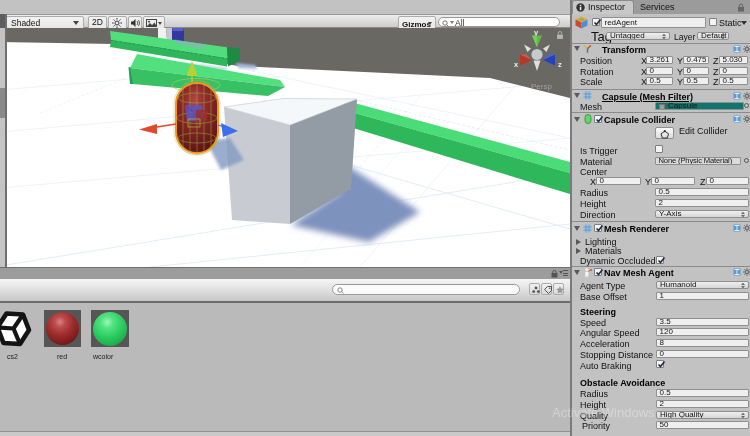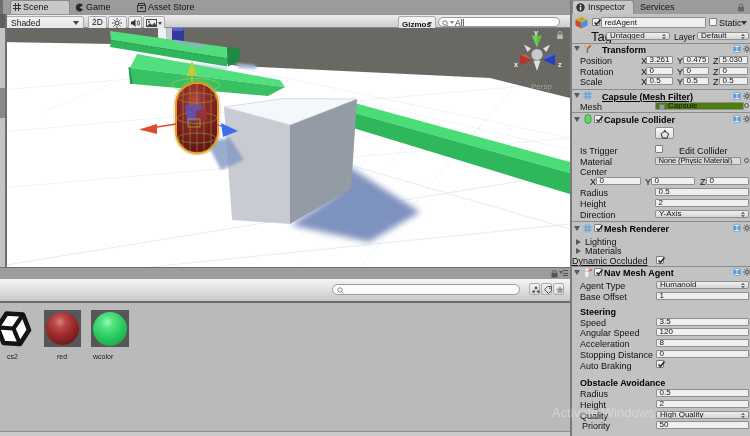--- a/index.html
+++ b/index.html
@@ -21,38 +21,20 @@
 .cb{width:8px;height:8px;background:#F4F4F4;border:1px solid #7E7E7E;border-radius:1px;}
 .lbl{font-size:9px;line-height:10px;white-space:nowrap;}
 .fold{width:0;height:0;border-left:3.5px solid transparent;border-right:3.5px solid transparent;border-top:5px solid #595959;}
 .foldr{width:0;height:0;border-top:3.5px solid transparent;border-bottom:3.5px solid transparent;border-left:5px solid #595959;}
 .sep{left:570px;width:180px;height:1px;background:#8B8B8B;}
 </style>
 </head>
 <body>
 <div id="root">
 
-  <div id="ltabs">
-    <div style="left:0;top:0;width:3px;height:14px;background:#6E6E6E;"></div>
-    <div class="tab-act" style="left:10px;top:0;width:60px;height:14px;"></div>
-    <svg style="left:13px;top:3px;" width="8" height="8" viewBox="0 0 8 8">
-        <path d="M2.5 0V8M5.5 0V8M0 2.5H8M0 5.5H8" stroke="#333" stroke-width="1" fill="none"></path>
-      </svg>
-    <div class="txt" style="left:23px;top:2px;">Scene</div>
-    <svg style="left:75px;top:3px;" width="9" height="9" viewBox="0 0 9 9">
-        <path d="M8 2.2A4 4 0 1 0 8 6.8L4.5 4.5Z" fill="#2A2A2A"></path>
-      </svg>
-    <div class="txt" style="left:86px;top:2px;">Game</div>
-    <svg style="left:137px;top:3px;" width="9" height="9" viewBox="0 0 9 9">
-        <rect x="0.5" y="2.5" width="8" height="6" fill="none" stroke="#333"></rect>
-        <rect x="1.5" y="0.5" width="6" height="2" fill="none" stroke="#333"></rect>
-        <rect x="3" y="4" width="3" height="1.5" fill="#333"></rect>
-      </svg>
-    <div class="txt" style="left:148px;top:2px;">Asset Store</div>
-  </div>
 
   <div id="stool">
     <div class="tbtn" style="left:4px;width:80px;">
         <span style="position:absolute;left:6px;top:1px;">Shaded</span>
       <span style="position:absolute;right:4px;top:4px;width:0;height:0;border-left:3px solid transparent;border-right:3px solid transparent;border-top:4px solid #444;"></span>
       </div>
     <div class="tbtn" style="left:88px;width:19px;text-align:center;">2D</div>
     <div class="tbtn" style="left:108px;width:19px;">
       <svg style="position:absolute;left:3px;top:1px;" width="10" height="10" viewBox="0 0 10 10">
           <circle cx="5" cy="5" r="2" fill="none" stroke="#333"></circle>
@@ -298,21 +280,21 @@
     <div class="lbl" style="left:149px;top:18px;">Static</div>
     <div style="left:171px;top:21px;width:0;height:0;border-left:3.5px solid transparent;border-right:3.5px solid transparent;border-top:4.5px solid #333;"></div>
 
     <div class="lbl" style="left:21px;top:32px;font-size:13px;">Tag</div>
     <div class="dd" style="left:36px;top:31.5px;width:64px;">Untagged<span class="dar">
           <svg width="4" height="5" viewBox="0 0 4 5">
             <path d="M0 1.8L2 0l2 1.8zM0 3.2L2 5l2-1.8z" fill="#444"></path>
           </svg>
         </span></div>
     <div class="lbl" style="left:104px;top:32px;font-size:8.5px;">Layer</div>
-    <div class="dd" style="left:127px;top:31.5px;width:52px;">Default<span class="dar">
+    <div class="dd" style="left:127px;top:31.5px;width:32px;">Default<span class="dar">
           <svg width="4" height="5" viewBox="0 0 4 5">
             <path d="M0 1.8L2 0l2 1.8zM0 3.2L2 5l2-1.8z" fill="#444"></path>
           </svg>
         </span></div>
     <div class="sep" style="left:0;top:43px;width:180px;"></div>
 
     <div class="fold" style="left:4px;top:46px;"></div>
     <svg style="left:13px;top:44px;" width="9" height="9" viewBox="0 0 9 9">
         <path d="M4.5 4.8L1.2 1.4" stroke="#B5C427" stroke-width="1.4"></path>
         <path d="M4.5 4.8L7.8 1.4" stroke="#D2402E" stroke-width="1.4"></path>
@@ -364,21 +346,21 @@
         <path d="M4 1v6M1.5 1.5h5M1.5 6.5h5" stroke="#FFF" stroke-width="0.8" fill="none"></path>
       </svg>
     <svg style="left:173px;top:92px;" width="8" height="8" viewBox="0 0 8 8">
         <circle cx="4" cy="4" r="2.3" fill="#6E6E6E"></circle>
         <circle cx="4" cy="4" r="1" fill="#C2C2C2"></circle>
         <g stroke="#6E6E6E" stroke-width="1">
           <path d="M4 0v2M4 6v2M0 4h2M6 4h2M1.2 1.2l1.3 1.3M5.5 5.5l1.3 1.3M6.8 1.2L5.5 2.5M2.5 5.5L1.2 6.8"></path>
         </g>
       </svg>
     <div class="lbl" style="left:10px;top:102px;">Mesh</div>
-    <div class="fld" style="left:85px;top:101.5px;width:89px;background:#4d7c0f;">
+    <div class="fld" style="left:85px;top:101.5px;width:89px;background:#0f766e;">
         <span style="position:absolute;left:3px;top:1px;width:6px;height:6px;background:#9A9A9A;border:1px solid #777;"></span>
         <span style="position:absolute;left:12px;top:0;">Capsule</span>
       </div>
     <div style="left:174px;top:103px;width:5px;height:5px;border:1px solid #555;border-radius:50%;"></div>
     <div class="sep" style="left:0;top:112px;width:180px;"></div>
 
     <div class="fold" style="left:4px;top:117px;"></div>
     <svg style="left:14px;top:114px;" width="8" height="10" viewBox="0 0 8 10">
         <rect x="1" y="0.5" width="6" height="9" rx="3" fill="#63D56A" stroke="#2E8B3A" stroke-width="0.8"></rect>
       </svg>
@@ -397,21 +379,21 @@
         <g stroke="#6E6E6E" stroke-width="1">
           <path d="M4 0v2M4 6v2M0 4h2M6 4h2M1.2 1.2l1.3 1.3M5.5 5.5l1.3 1.3M6.8 1.2L5.5 2.5M2.5 5.5L1.2 6.8"></path>
         </g>
       </svg>
     <div style="left:85px;top:127px;width:19px;height:12px;background:linear-gradient(#FAFAFA,#DDDDDD);border:1px solid #8F8F8F;border-radius:2px;">
       <svg style="position:absolute;left:4px;top:1.5px;" width="10" height="9" viewBox="0 0 10 9">
           <path d="M4.8 1.2 L8.6 3.8 L7.2 8 L2.4 8 L1 3.8 Z" fill="none" stroke="#333"></path>
           <circle cx="4.8" cy="1.2" r="1.1" fill="#333"></circle>
         </svg>
       </div>
-    <div class="lbl" style="left:109px;top:146px;">Edit Collider</div>
+    <div class="lbl" style="left:109px;top:126px;">Edit Collider</div>
     <div class="lbl" style="left:10px;top:146px;">Is Trigger</div>
     <div class="cb" style="left:85px;top:145px;"></div>
     <div class="lbl" style="left:10px;top:157px;">Material</div>
     <div class="fld" style="left:85px;top:156.5px;width:86px;background:#DADADA;font-size:7.6px;letter-spacing:-0.15px;">None (Physic Material)</div>
     <div style="left:174px;top:158px;width:5px;height:5px;border:1px solid #555;border-radius:50%;"></div>
     <div class="lbl" style="left:10px;top:167px;">Center</div>
     <div class="lbl" style="left:20px;top:177px;">X</div>
       <div class="fld" style="left:26px;top:177px;width:45px;">0</div>
     <div class="lbl" style="left:75px;top:177px;">Y</div>
       <div class="fld" style="left:81px;top:177px;width:44px;">0</div>
@@ -447,21 +429,21 @@
         <circle cx="4" cy="4" r="2.3" fill="#6E6E6E"></circle>
         <circle cx="4" cy="4" r="1" fill="#C2C2C2"></circle>
         <g stroke="#6E6E6E" stroke-width="1">
           <path d="M4 0v2M4 6v2M0 4h2M6 4h2M1.2 1.2l1.3 1.3M5.5 5.5l1.3 1.3M6.8 1.2L5.5 2.5M2.5 5.5L1.2 6.8"></path>
         </g>
       </svg>
     <div class="foldr" style="left:6px;top:239px;"></div>
     <div class="lbl" style="left:15px;top:237px;">Lighting</div>
     <div class="foldr" style="left:6px;top:248px;"></div>
     <div class="lbl" style="left:15px;top:246px;">Materials</div>
-    <div class="lbl" style="left:2px;top:256px;text-decoration:underline;">Dynamic Occluded</div>
+    <div class="lbl" style="left:10px;top:256px;">Dynamic Occluded</div>
     <div class="cb" style="left:86px;top:256px;"></div>
     <svg style="left:87px;top:256px;" width="9" height="9" viewBox="0 0 9 9">
         <path d="M1.5 4.5L3.5 6.5L7.5 1.5" stroke="#1B2C46" stroke-width="1.6" fill="none"></path>
       </svg>
     <div class="sep" style="left:0;top:266px;width:180px;"></div>
 
     <div class="fold" style="left:4px;top:270px;"></div>
     <svg style="left:13px;top:268px;" width="9" height="9" viewBox="0 0 9 9">
         <circle cx="3.8" cy="1.6" r="1.4" fill="#F2F2F2"></circle>
         <path d="M3.8 3.2 L5.6 4.6 L5.2 8.8 L2.4 8.8 L2 4.6Z" fill="#F2F2F2"></path>

